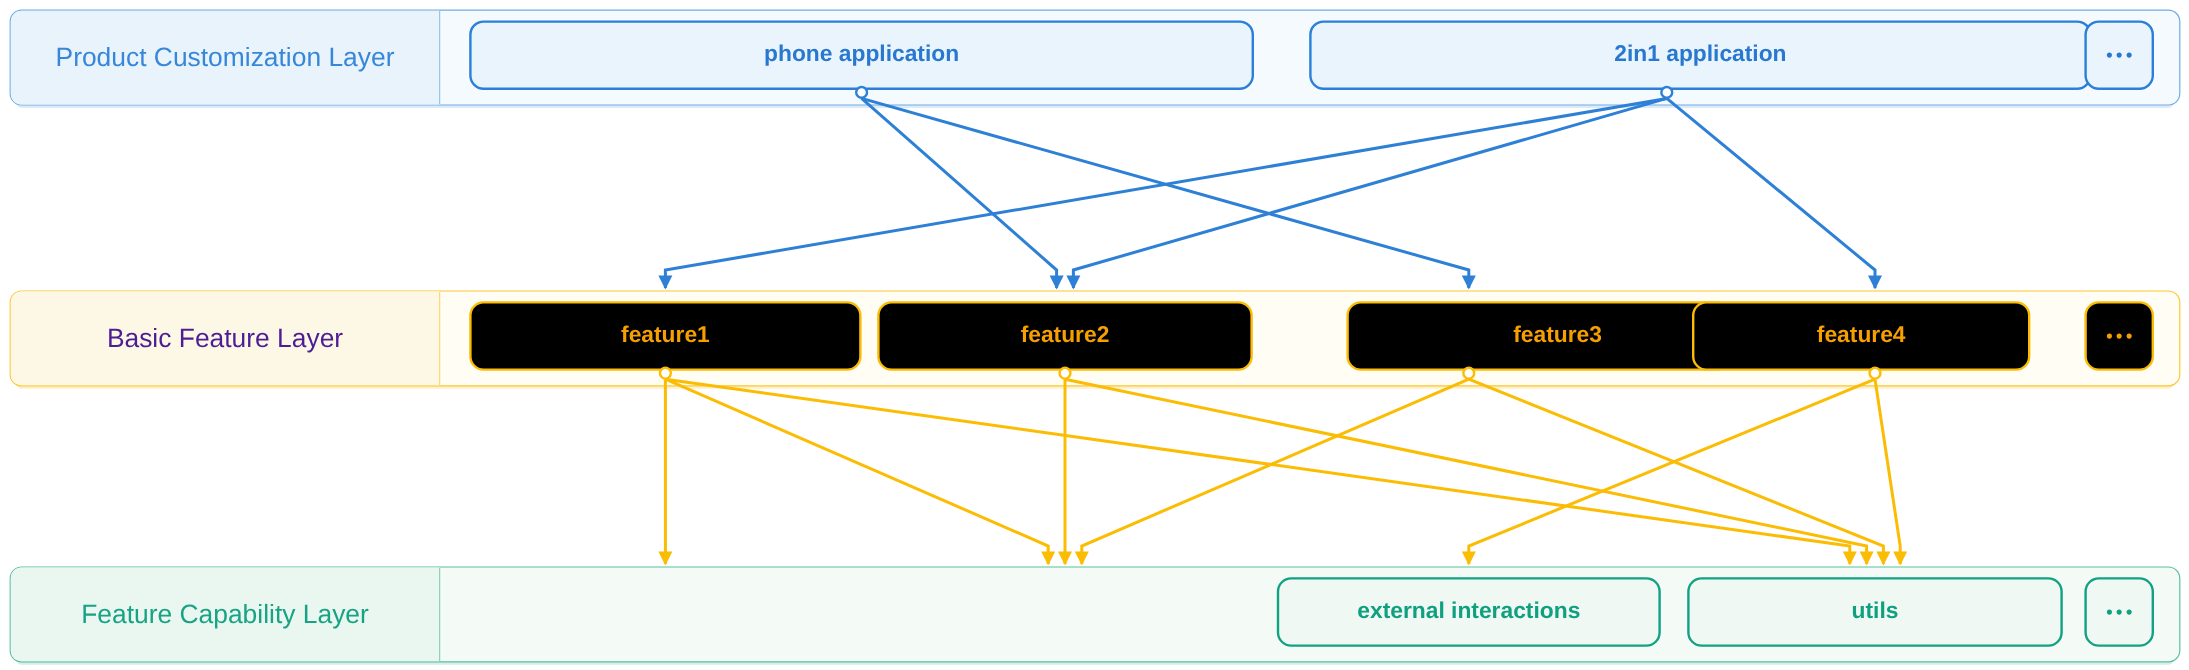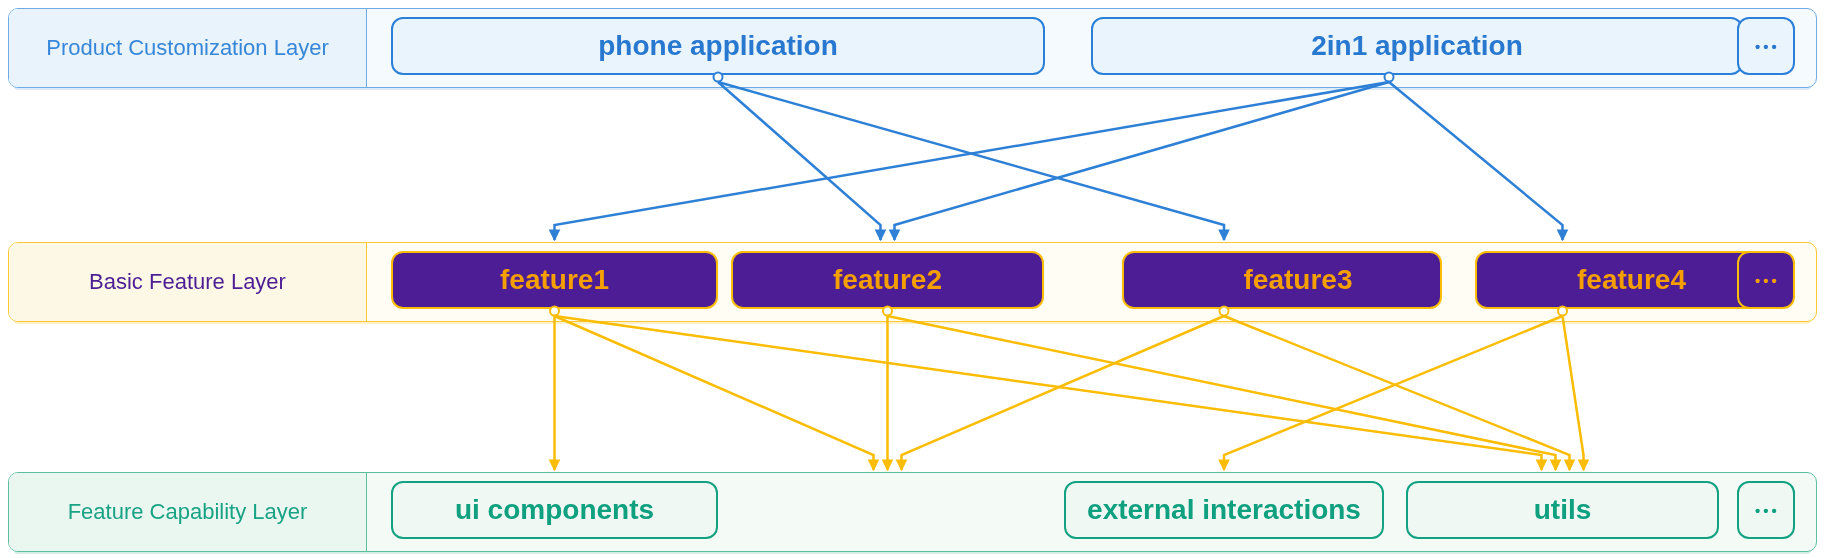--- a/index.html
+++ b/index.html
@@ -8,23 +8,23 @@
   .row{position:absolute;left:8px;width:1809px;height:80px;border-radius:10px;box-sizing:border-box;}
   .row-blue{top:8px;border:1.5px solid #6FACE4;background:#F5FAFE;box-shadow:0 8px 0 -6px rgba(46,128,214,0.16);}
   .row-yellow{top:242px;border:1.5px solid #FBC733;background:#FFFDF4;box-shadow:0 8px 0 -6px rgba(251,188,4,0.22);}
   .row-green{top:472px;border:1.5px solid #5BBF9F;background:#F4FBF7;box-shadow:0 8px 0 -6px rgba(18,161,130,0.18);}
   .label-cell{position:absolute;left:0;top:0;height:100%;width:358px;display:flex;align-items:center;justify-content:center;
     border-radius:8.5px 0 0 8.5px;font-size:22px;box-sizing:border-box;}
   .row-blue .label-cell{background:#E9F3FC;border-right:1.5px solid #6FACE4;color:#3787D9;}
   .row-yellow .label-cell{background:#FDF8E5;border-right:1.5px solid #FBC733;color:#4c1d95;}
   .row-green .label-cell{background:#EAF6F0;border-right:1.5px solid #5BBF9F;color:#17A384;}
   .node{position:absolute;top:8px;height:58px;border-radius:12px;display:flex;align-items:center;justify-content:center;
-    font-size:28px;font-weight:700;box-sizing:border-box;cursor:default;}
+    font-size:19px;font-weight:700;box-sizing:border-box;cursor:default;}
   .row-blue .node{border:2.5px solid #2A7FD8;background:#EAF4FD;color:#2878D0;}
-  .row-yellow .node{border:2.5px solid #FBBC04;background:#4c1d95;color:#F59F00;}
+  .row-yellow .node{border:2.5px solid #FBBC04;background:#000000;color:#F59F00;}
   .row-green .node{border:2.5px solid #12A282;background:#EFF8F2;color:#0FA080;}
   .more{font-size:15px;font-weight:700;letter-spacing:3px;padding-left:3px;}
   #edges{position:absolute;left:0;top:0;width:1824px;height:558px;z-index:5;pointer-events:none;}
 </style>
 </head>
 <body>
 
 <div id="diagram">
 
   <div class="row row-blue">
@@ -32,27 +32,26 @@
     <div class="node" style="left:382px;width:654px;">phone application</div>
     <div class="node" style="left:1054px;width:652px;margin-left:28px;">2in1 application</div>
     <div class="node more" style="left:1728px;width:58px;">•••</div>
   </div>
 
   <div class="row row-yellow">
     <div class="label-cell">Basic Feature Layer</div>
     <div class="node" style="left:382px;width:327px;">feature1</div>
     <div class="node" style="left:722px;width:313px;">feature2</div>
     <div class="node" style="left:1113px;width:320px;padding-left:32px;">feature3</div>
-    <div class="node" style="left:1466px;width:313px;">feature4</div>
+    <div class="node" style="left:1401px;width:282px;">feature4</div>
     <div class="node more" style="left:1728px;width:58px;">•••</div>
   </div>
 
   <div class="row row-green">
     <div class="label-cell">Feature Capability Layer</div>
-    <div class="node" style="left:382px;width:327px;">ui components</div>
     <div class="node" style="left:1397px;width:313px;">utils</div>
     <div class="node" style="left:1055px;width:320px;">external interactions</div>
     <div class="node more" style="left:1728px;width:58px;">•••</div>
   </div>
 
   <svg id="edges" xmlns="http://www.w3.org/2000/svg" width="1824" height="558">
       <defs>
         <marker id="arr-blue" viewBox="0 0 12 12" refX="10" refY="6" markerWidth="14" markerHeight="14" markerUnits="userSpaceOnUse" orient="auto">
           <path d="M1,1 L11,6 L1,11 Z" fill="#2E80D6"></path>
         </marker>

